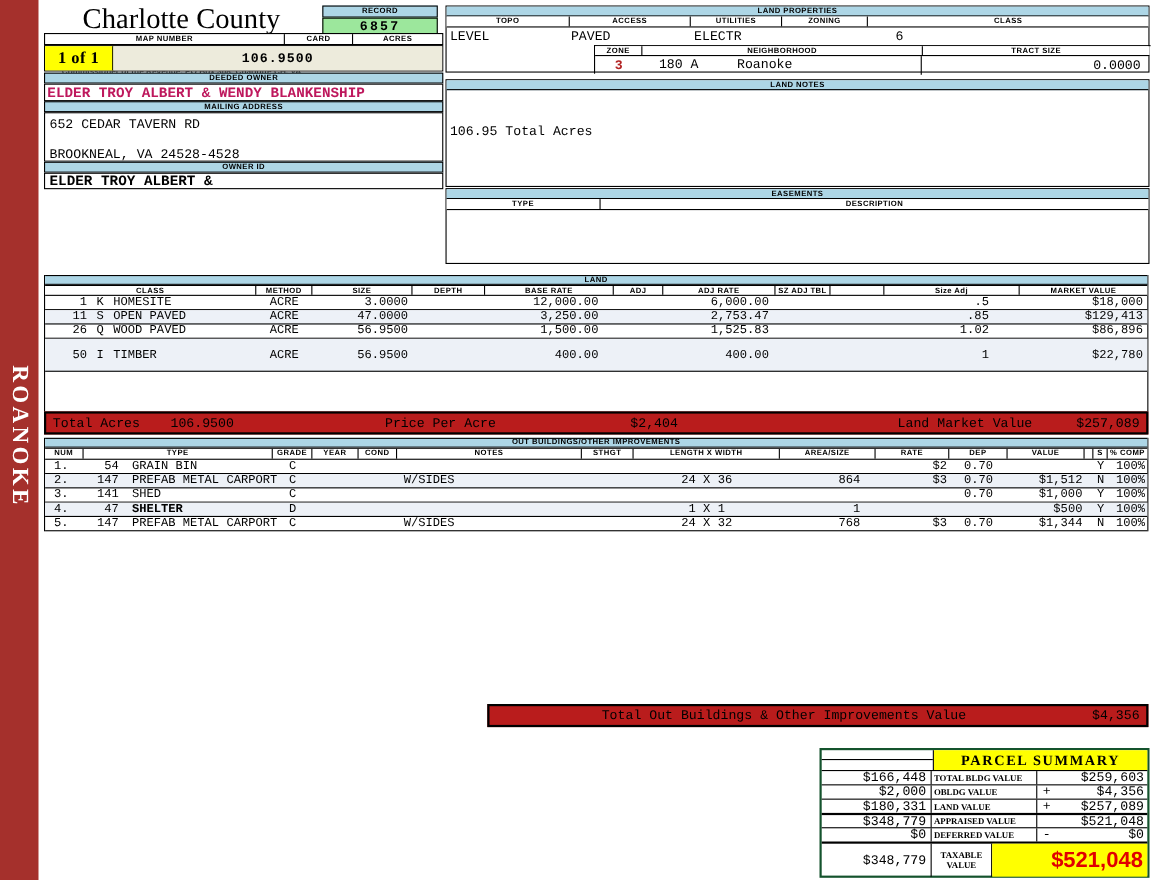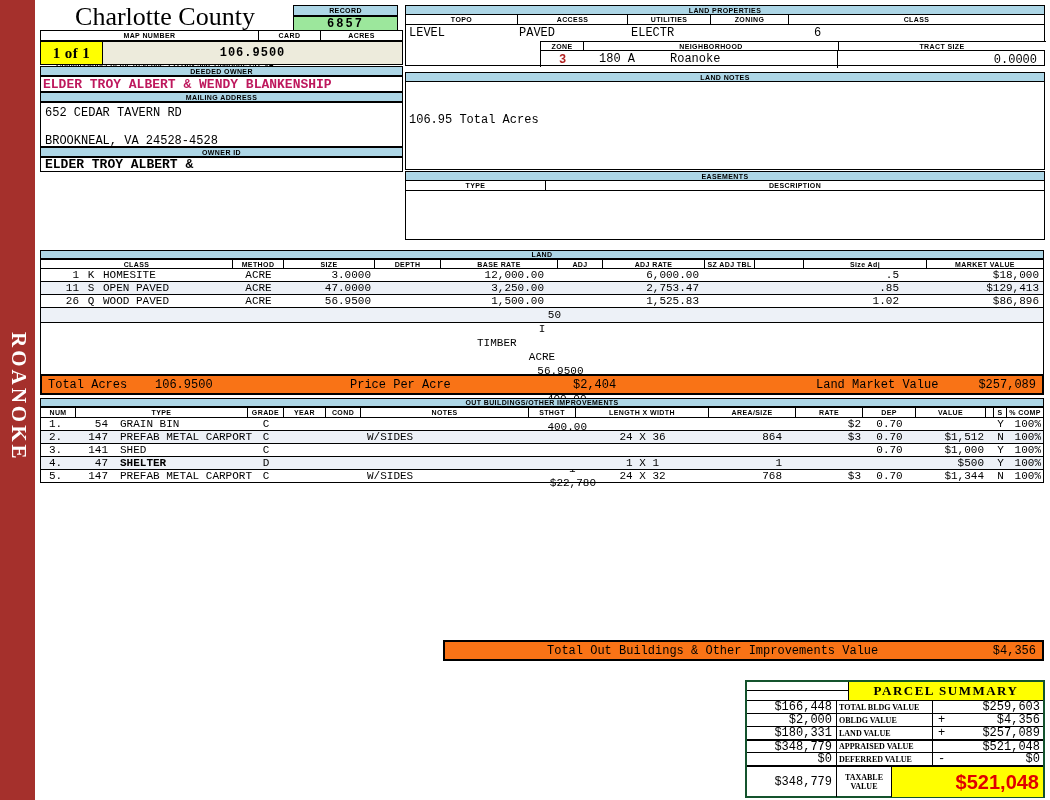--- a/index.html
+++ b/index.html
@@ -28,33 +28,33 @@
   .title{font:26px "Liberation Serif","DejaVu Serif",serif;letter-spacing:0;}
   .subtitle{font:bold 7.5px "Liberation Sans",sans-serif;margin-top:-2px;}
 
   .trow{display:flex;align-items:center;border-bottom:1px solid #000;}
   .trow span{display:flex;align-items:center;height:100%;flex-shrink:0;
              font:11px "Liberation Mono","DejaVu Sans Mono",monospace;white-space:pre;}
   .stripe{background:#EDF1F7;}
   .r{justify-content:flex-end;}
   .c{justify-content:center;}
 
-  .totalbar{border:2px solid #000;background:#f97316;position:absolute;}
+  .totalbar{border:2px solid #000;background:#b91c1c;position:absolute;}
   .totalbar span{position:absolute;top:50%;transform:translateY(-50%);
                  font:12px "Liberation Mono","DejaVu Sans Mono",monospace;white-space:pre;}
 
   .ps{position:absolute;left:745px;top:680px;width:300px;height:118px;border:2px solid #14532d;background:#fff;}
   .ps-hrow{display:flex;height:18px;}
   .ps-prior-head{width:102px;border-right:1px solid #000;position:relative;}
   .ps-prior-head .half{position:absolute;left:0;top:0;width:100%;height:50%;border-bottom:1px solid #000;}
   .ps-title{flex:1;background:#FFFF00;display:flex;align-items:center;justify-content:center;
             font:bold 13px "Liberation Serif","DejaVu Serif",serif;letter-spacing:1.5px;}
   .ps-row{display:flex;height:13px;border-top:1px solid #000;}
   .ps-row.sum{border-top:2px solid #000;}
-  .ps-prior{width:90px;border-right:1px solid #000;display:flex;align-items:center;justify-content:flex-end;
+  .ps-prior{width:100px;border-right:1px solid #000;display:flex;align-items:center;justify-content:flex-end;
             padding-right:4px;font:12px "Liberation Mono","DejaVu Sans Mono",monospace;}
   .ps-label{width:96px;border-right:1px solid #000;display:flex;align-items:center;padding-left:2px;
             font:bold 8px "Liberation Serif","DejaVu Serif",serif;}
   .ps-val{flex:1;display:flex;align-items:center;justify-content:space-between;padding:0 3px 0 5px;
           font:12px "Liberation Mono","DejaVu Sans Mono",monospace;}
   .ps-tax{display:flex;height:32px;border-top:2px solid #000;}
   .ps-taxlabel{width:55px;border-right:1px solid #000;display:flex;align-items:center;justify-content:center;
                text-align:center;font:bold 8px "Liberation Serif","DejaVu Serif",serif;line-height:9px;}
   .ps-big{flex:1;background:#FFFF00;display:flex;align-items:center;justify-content:flex-end;padding-right:4px;
           font:bold 20px "Liberation Sans",sans-serif;color:#E00000;}
@@ -198,21 +198,21 @@
       <span class="r" style="width:91px;padding-right:4px;">56.9500</span>
       <span class="c" style="width:66px;"></span>
       <span class="r" style="width:117px;padding-right:14px;">1,500.00</span>
       <span class="c" style="width:45px;"></span>
       <span class="r" style="width:102px;padding-right:6px;">1,525.83</span>
       <span class="c" style="width:50px;"></span>
       <span style="width:49px;"></span>
       <span class="r" style="width:123px;padding-right:28px;">1.02</span>
       <span class="r" style="width:116px;padding-right:4px;">$86,896</span>
     </div>
-    <div class="trow stripe" style="height:15px;flex-direction:column;">
+    <div class="trow stripe" style="height:30px;">
       <span class="r" style="width:38px;">50</span>
       <span class="c" style="width:24px;">I</span>
       <span style="width:130px;">TIMBER</span>
       <span class="c" style="width:51px;">ACRE</span>
       <span class="r" style="width:91px;padding-right:4px;">56.9500</span>
       <span class="c" style="width:66px;"></span>
       <span class="r" style="width:117px;padding-right:14px;">400.00</span>
       <span class="c" style="width:45px;"></span>
       <span class="r" style="width:102px;padding-right:6px;">400.00</span>
       <span class="c" style="width:50px;"></span>

